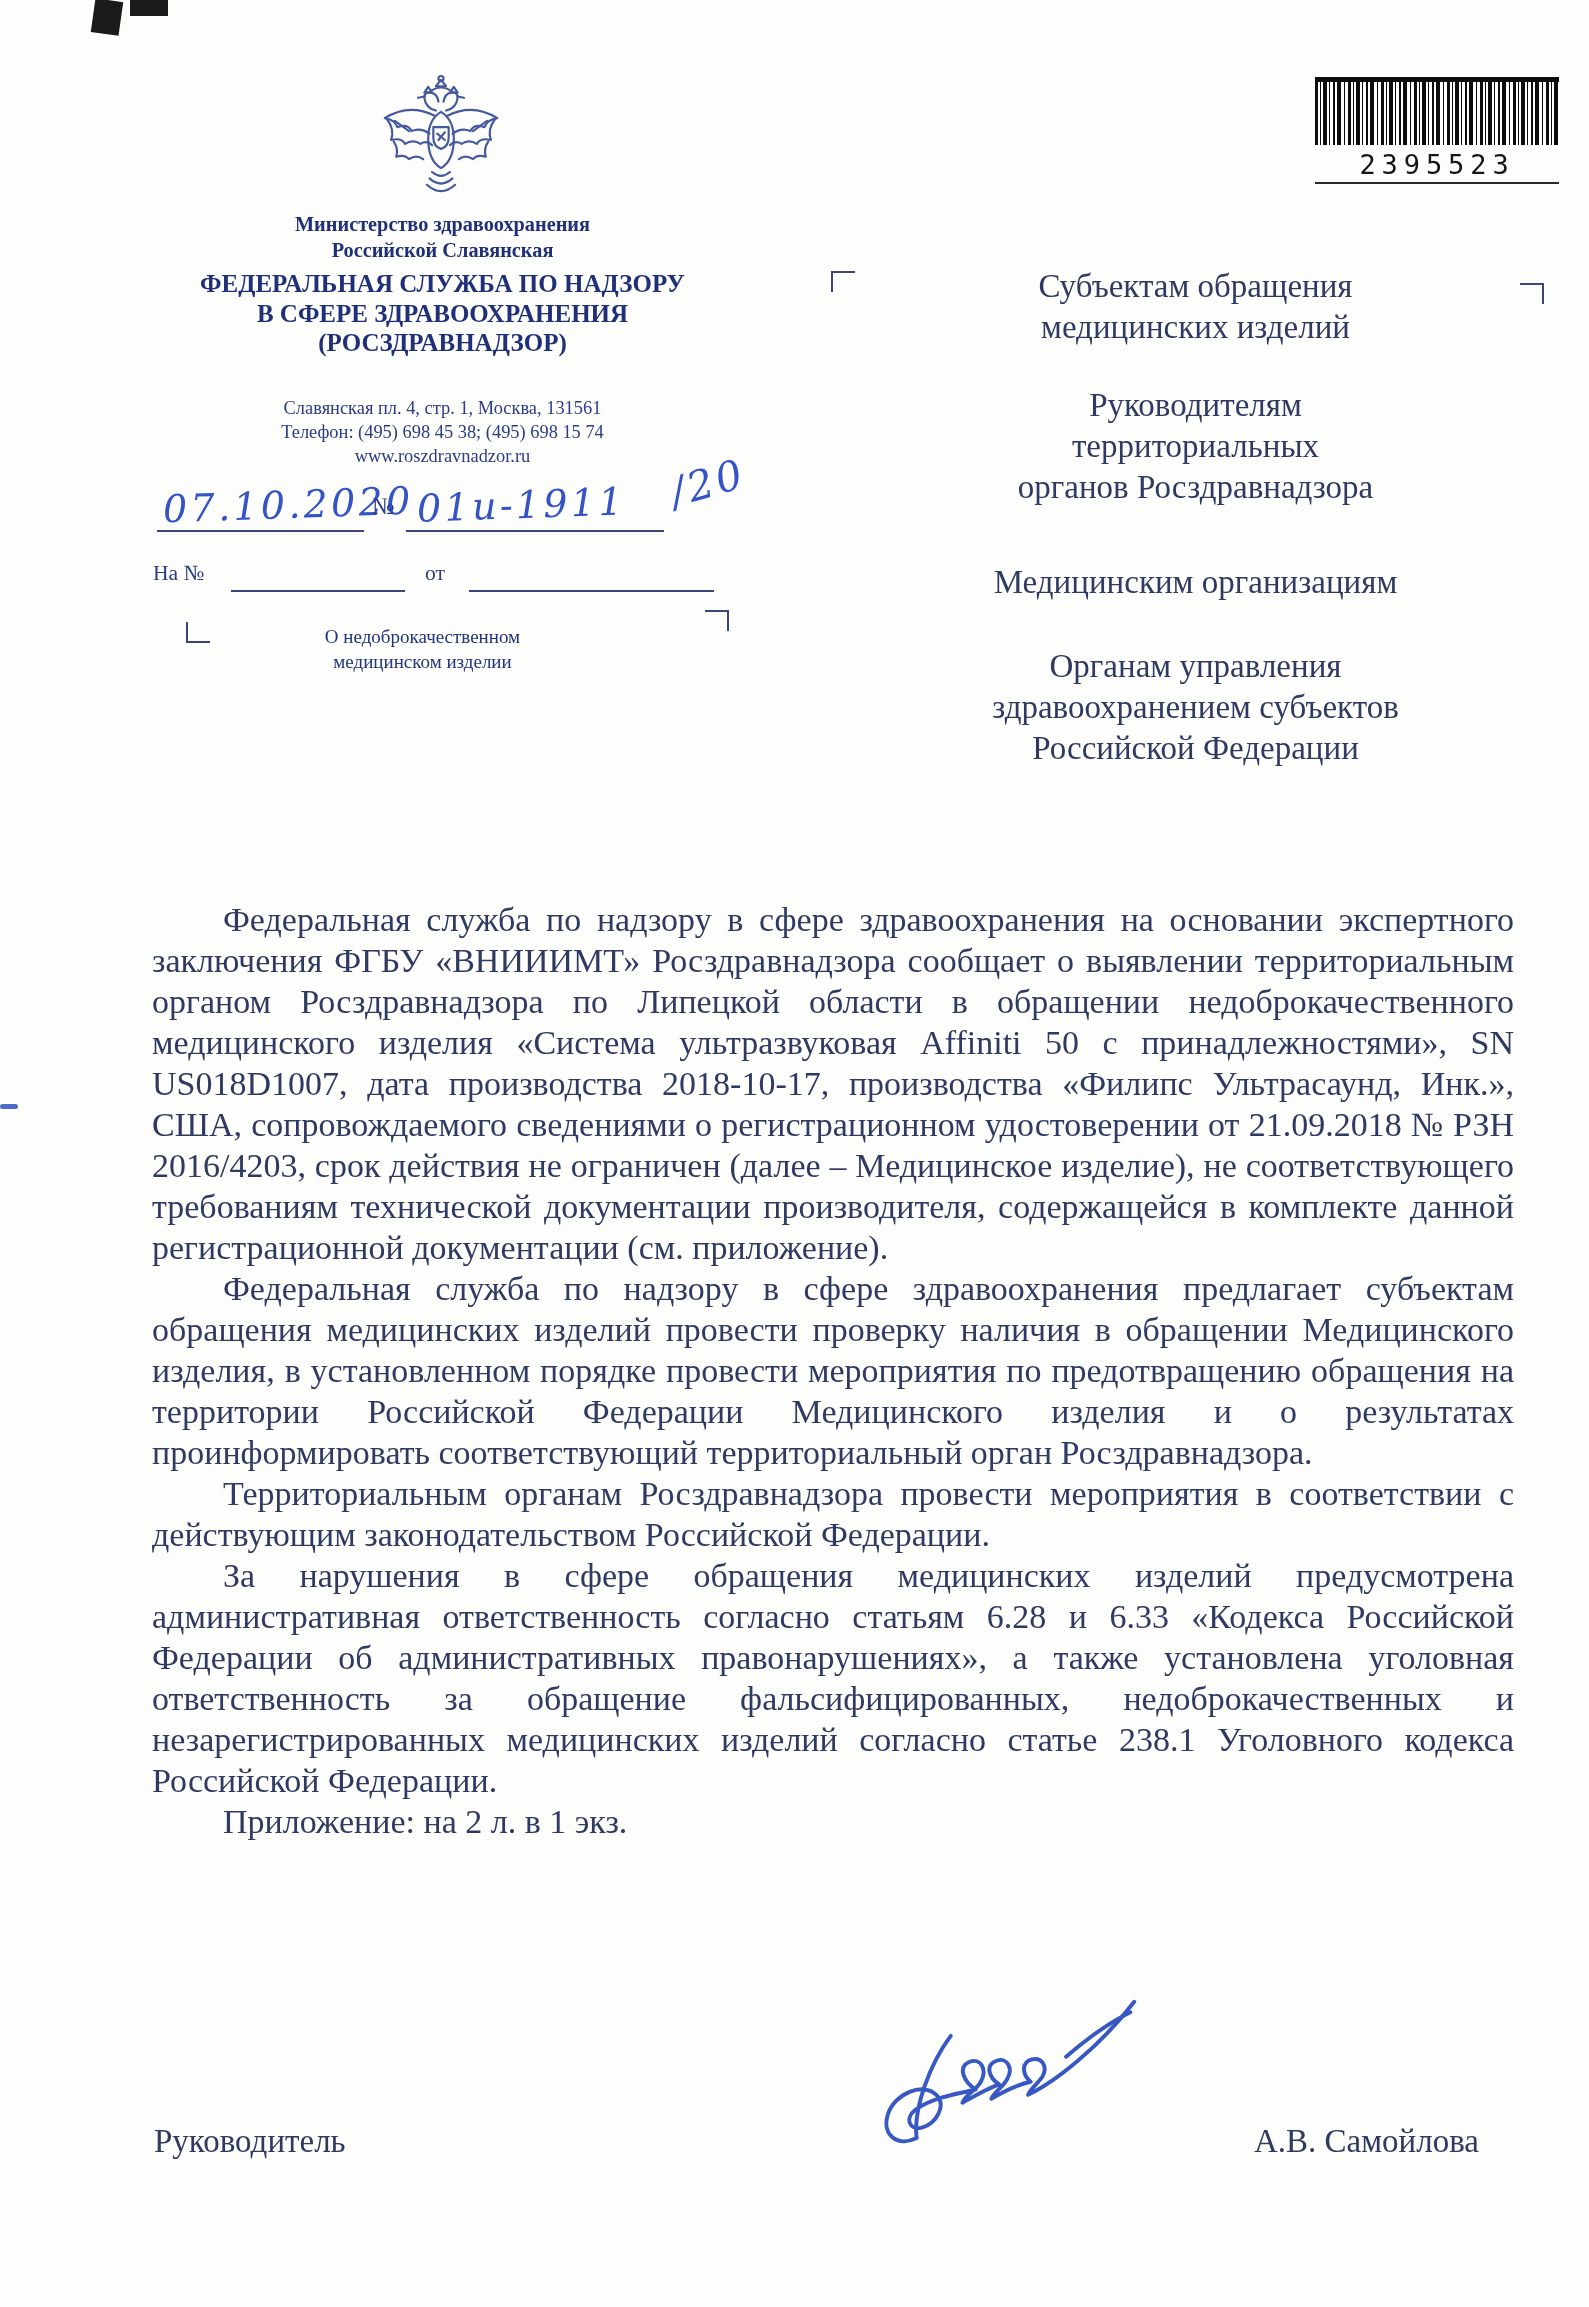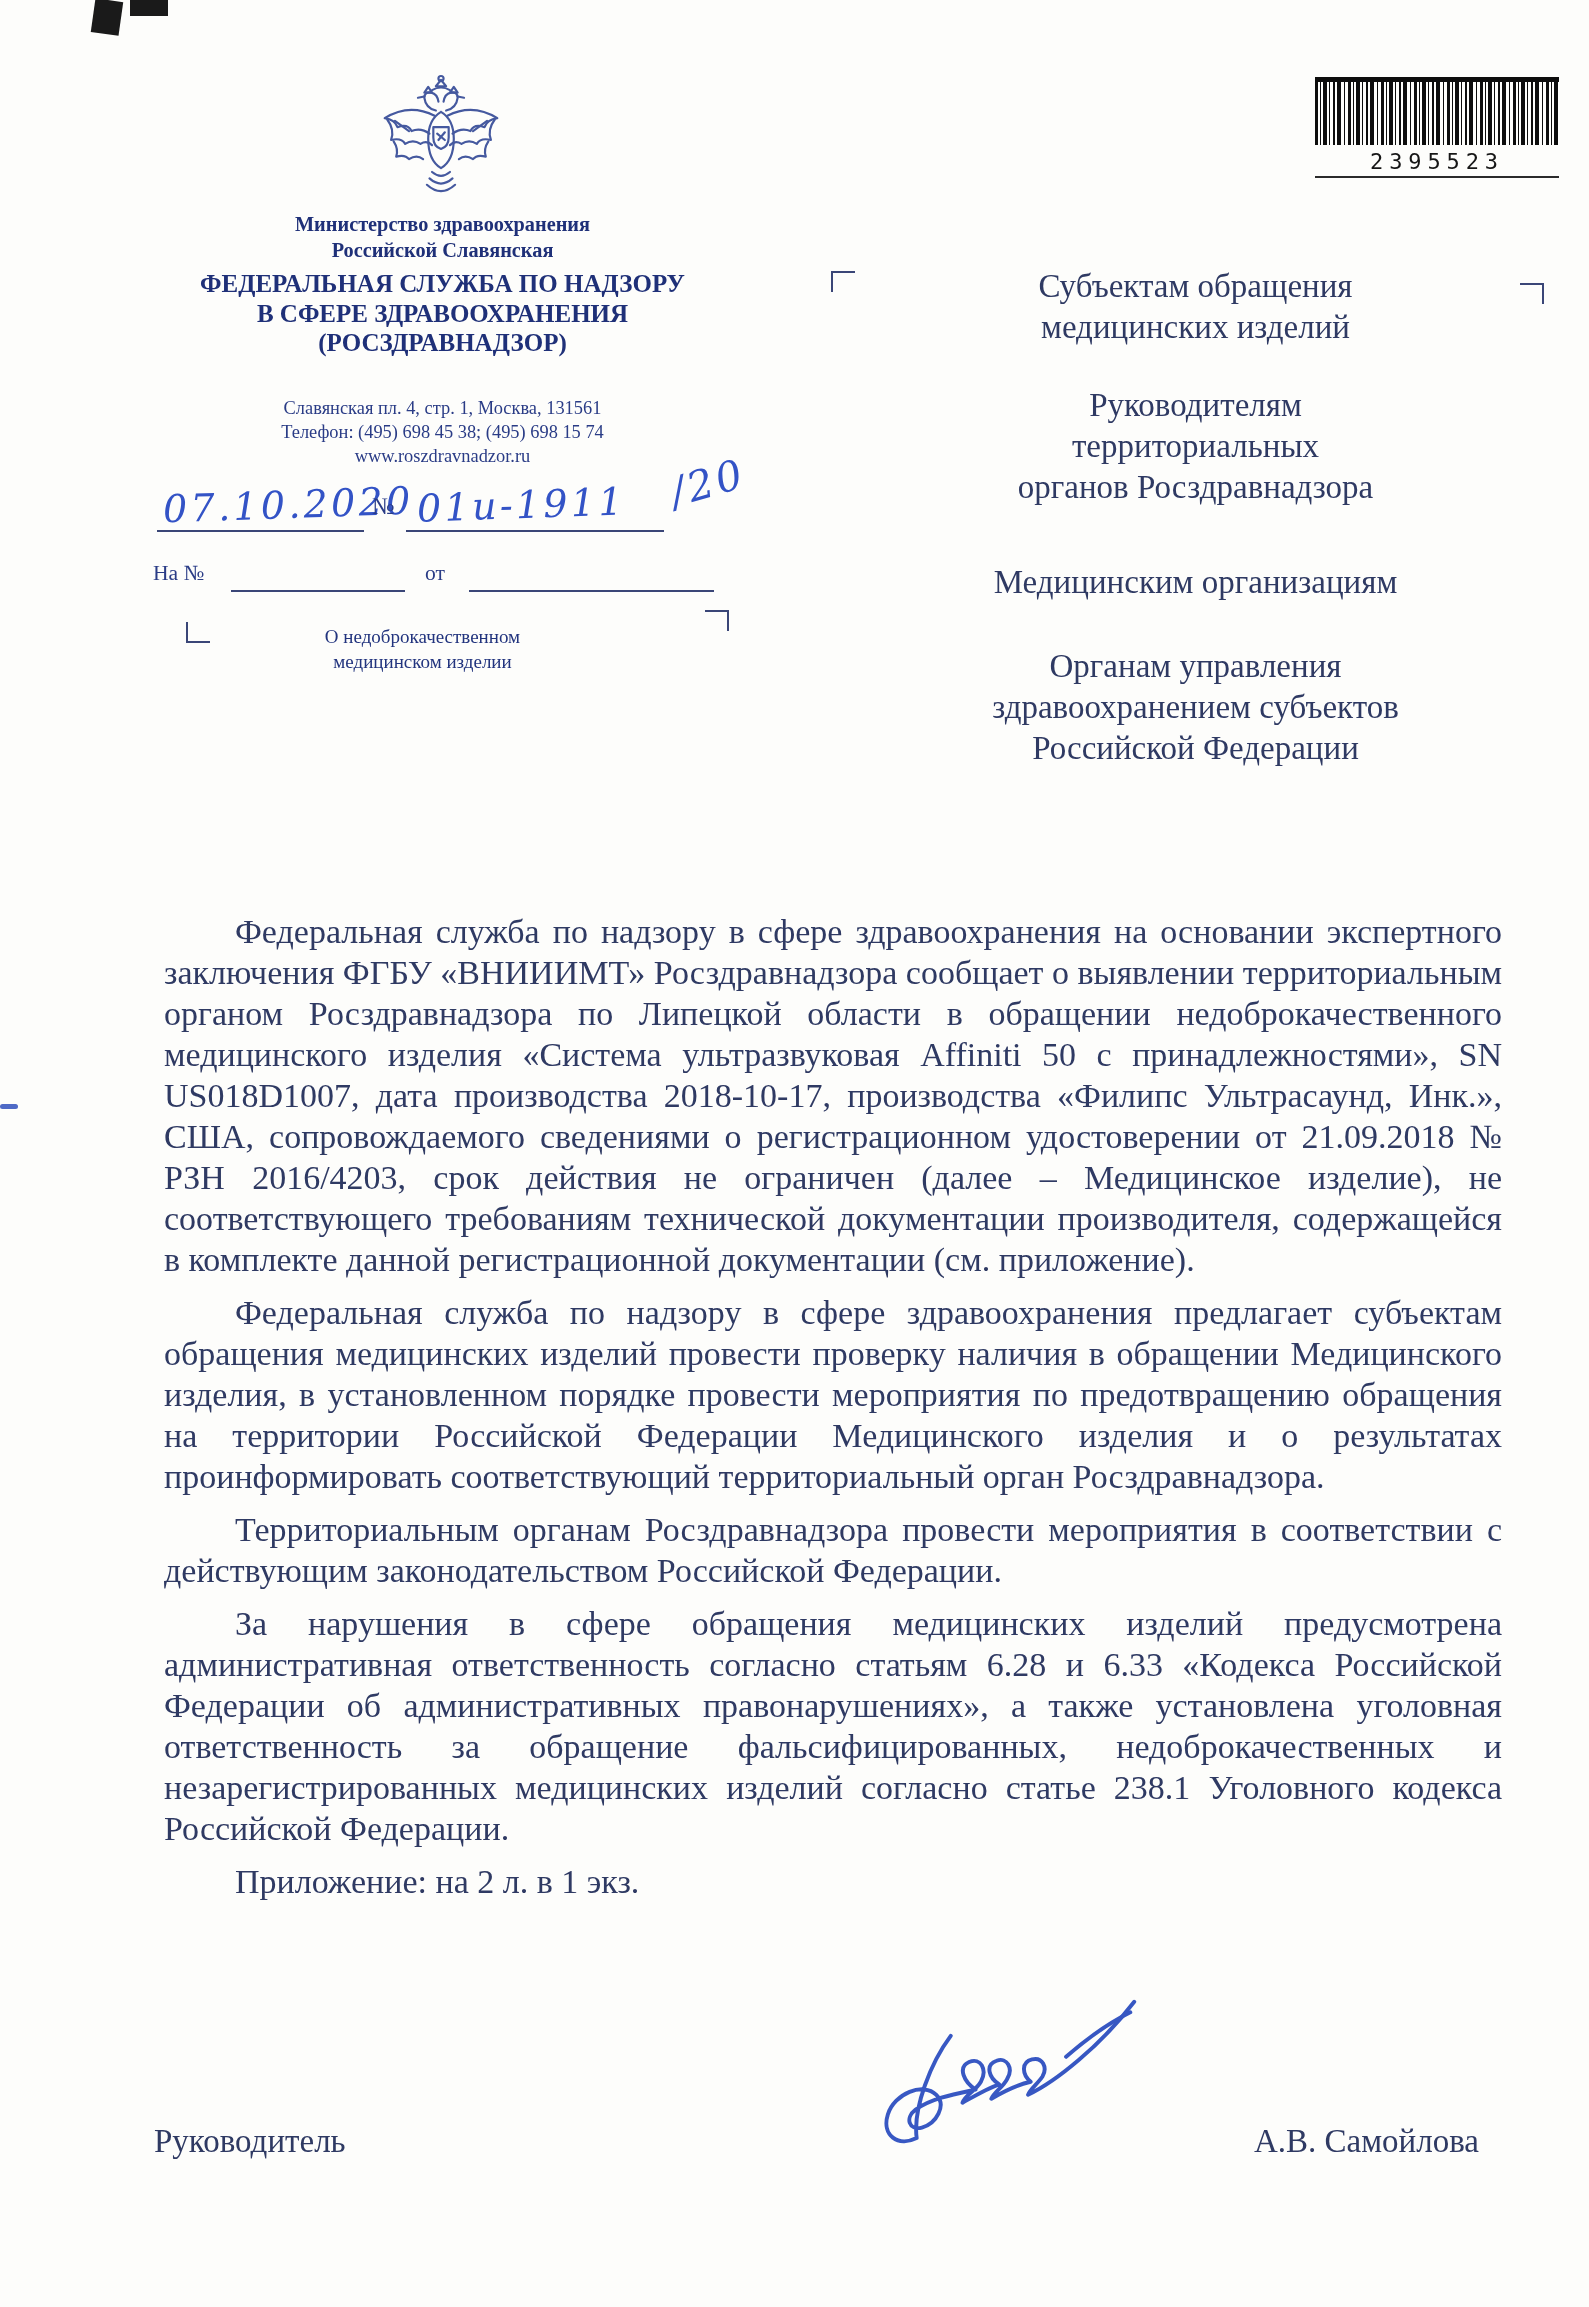--- a/index.html
+++ b/index.html
@@ -78,42 +78,42 @@
       #0d0d0d 0 2.6px,  transparent 2.6px 4.6px,
       #0d0d0d 4.6px 5.9px, transparent 5.9px 8.5px,
       #0d0d0d 8.5px 12.5px, transparent 12.5px 13.8px,
       #0d0d0d 13.8px 15px, transparent 15px 18.4px,
       #0d0d0d 18.4px 20.3px, transparent 20.3px 21.6px,
       #0d0d0d 21.6px 26px, transparent 26px 29px,
       #0d0d0d 29px 30px, transparent 30px 33px);
   }
   .barcode-number {
     font-family:"DejaVu Sans Mono",monospace;
-    font-size:22px; letter-spacing:5.9px; color:#161616;
+    font-size:27px; letter-spacing:5.9px; color:#161616;
     text-align:center; padding-top:3.9px;
   }
 
   
   .addressees { left:917px; top:0; width:557px; }
   .addressee {
     position:absolute; left:0; width:100%;
     font-size:33px; line-height:41px; color:#2f3a63; text-align:center;
   }
   .addr-1 { top:266px; }
   .addr-2 { top:385px; }
   .addr-3 { top:562px; }
   .addr-4 { top:646px; }
 
   
   .body-text {
     left:152px; top:899px; width:1362px;
     font-size:34px; line-height:41px; color:#2f3a63;
     text-align:justify;
   }
-  .body-text p { text-indent:71px; margin:12px; }
+  .body-text p { text-indent:71px; margin:0; }
 
   
   .position-label { left:154px; top:2123px; font-size:33px; color:#2f3a63; }
   .signer-name { right:110px; top:2123px; font-size:33px; color:#2f3a63; }
   .signature-box { left:859px; top:1980px; width:308px; height:210px; }
 </style>
 </head>
 <body>
 
 <div class="abs artifact" style="left:93px; top:0; width:27.5px; height:34px; transform:rotate(8deg);"></div>

